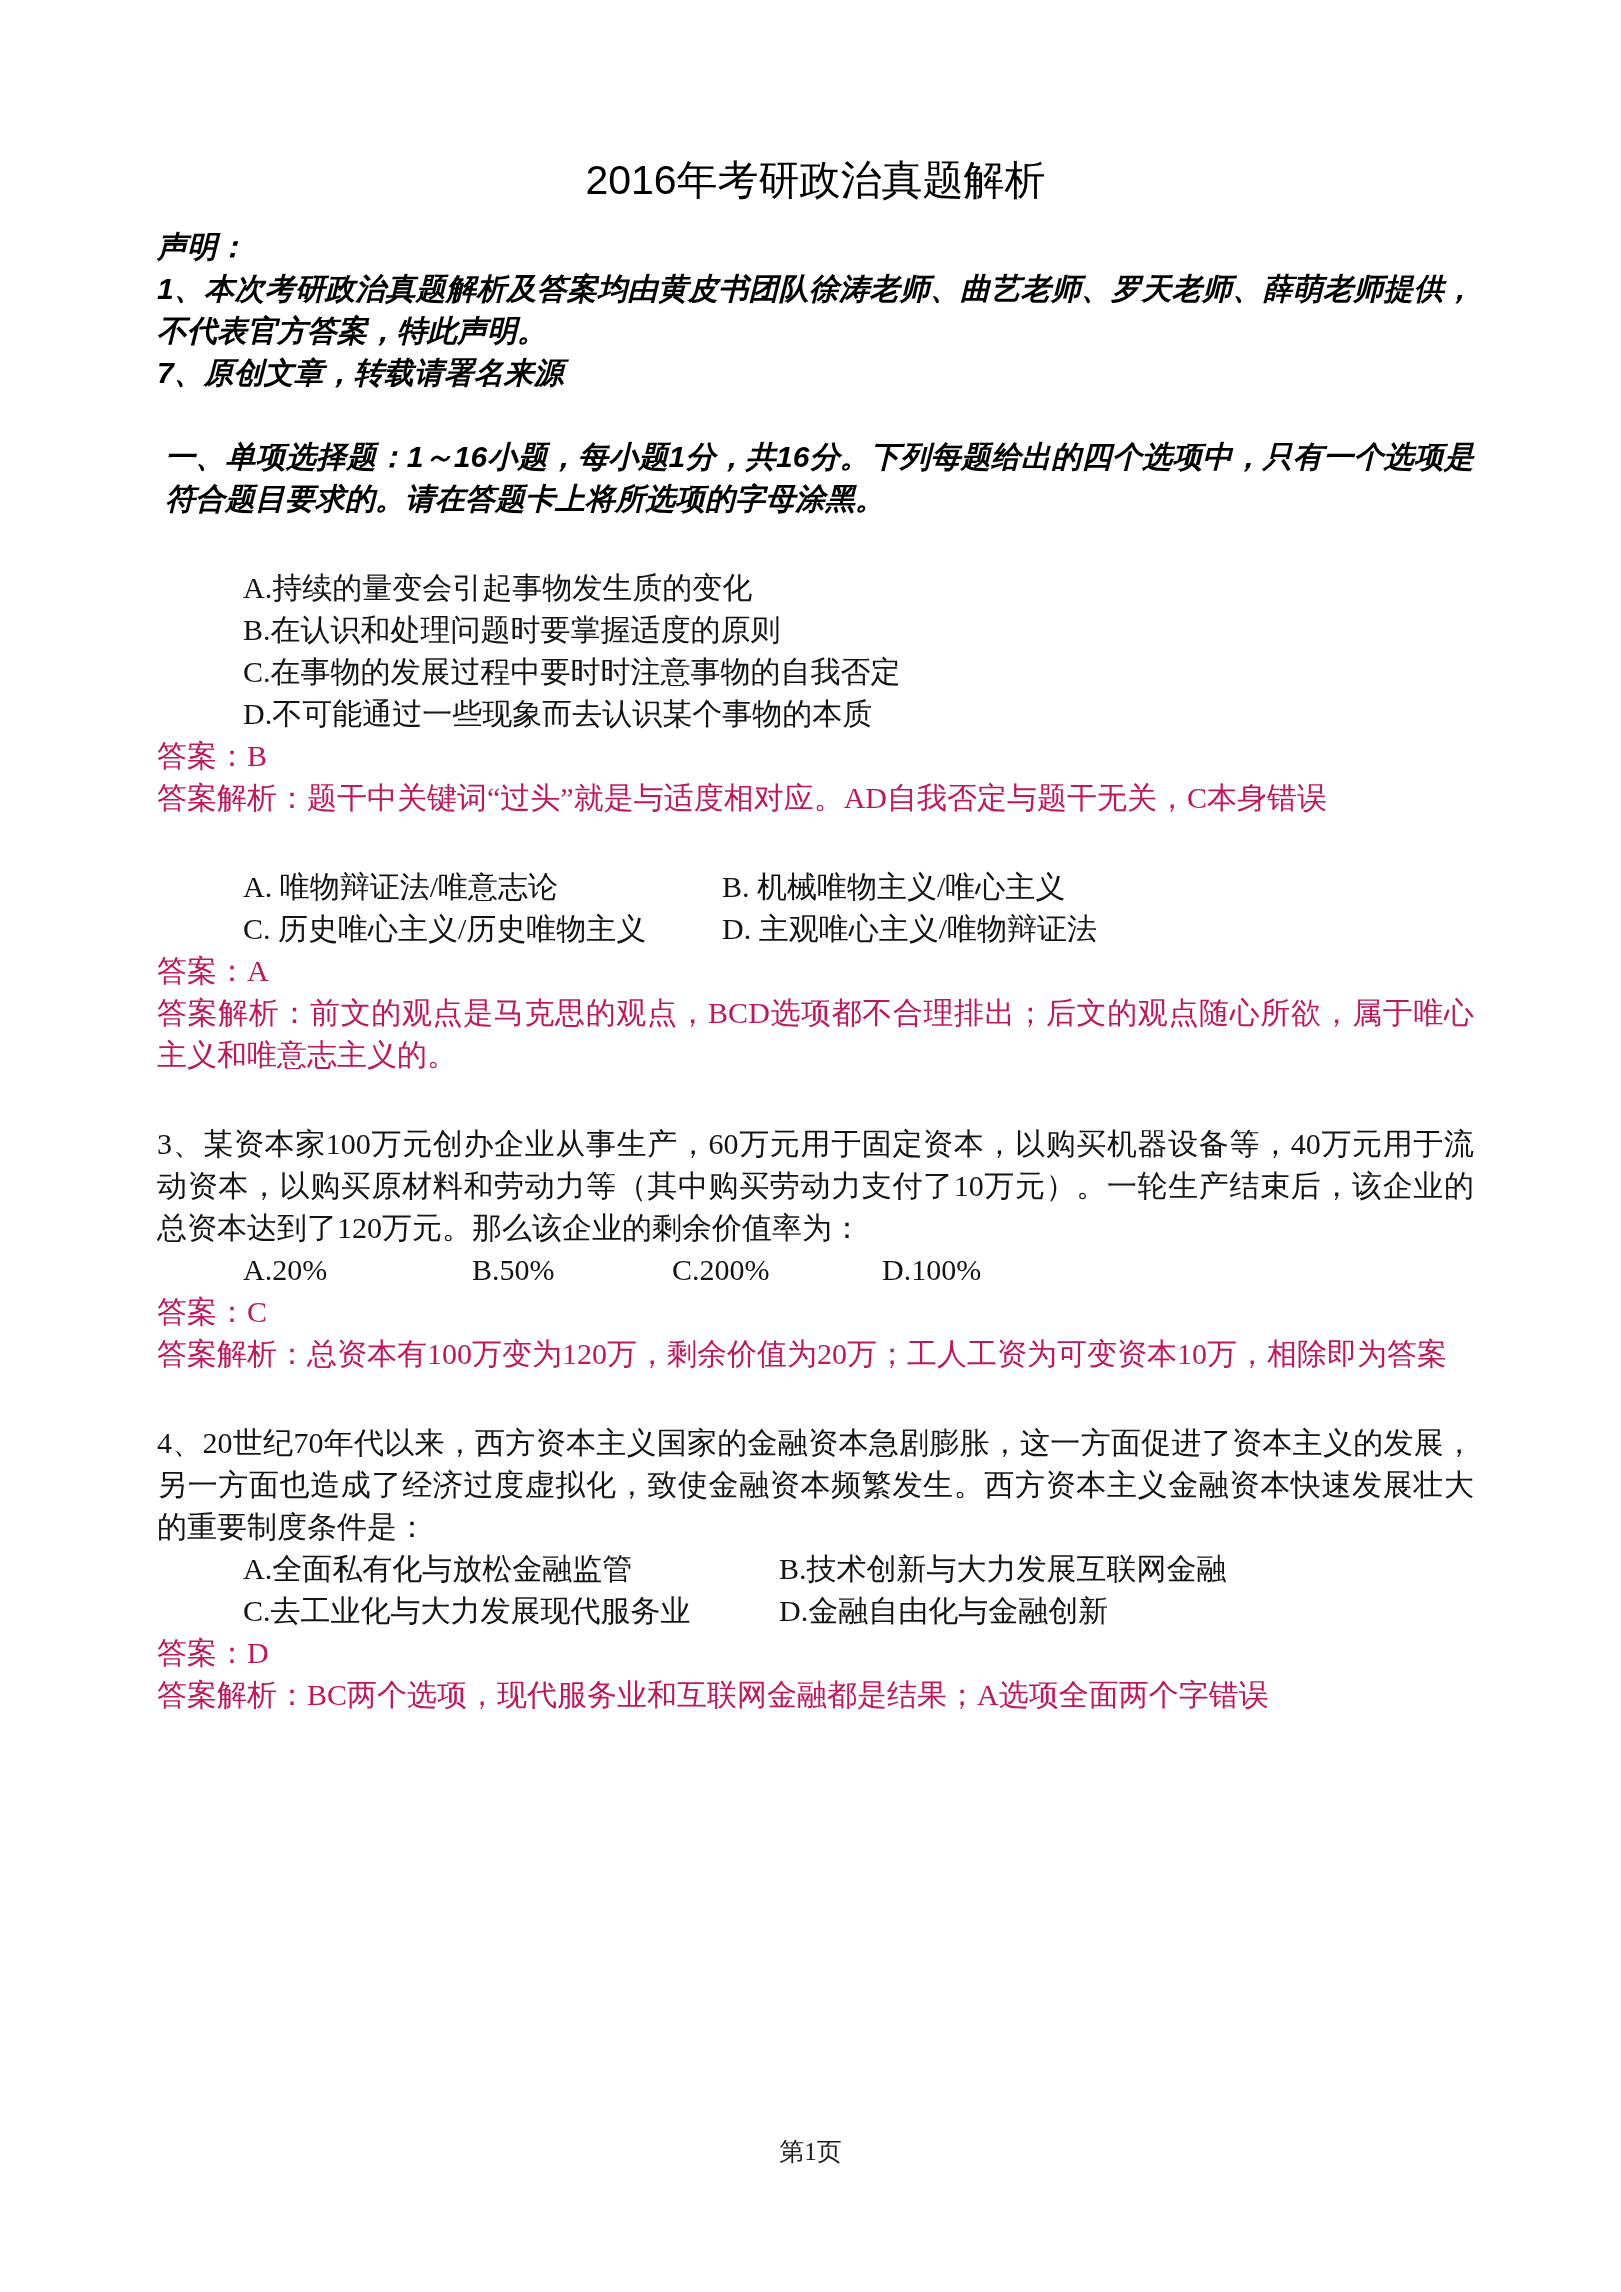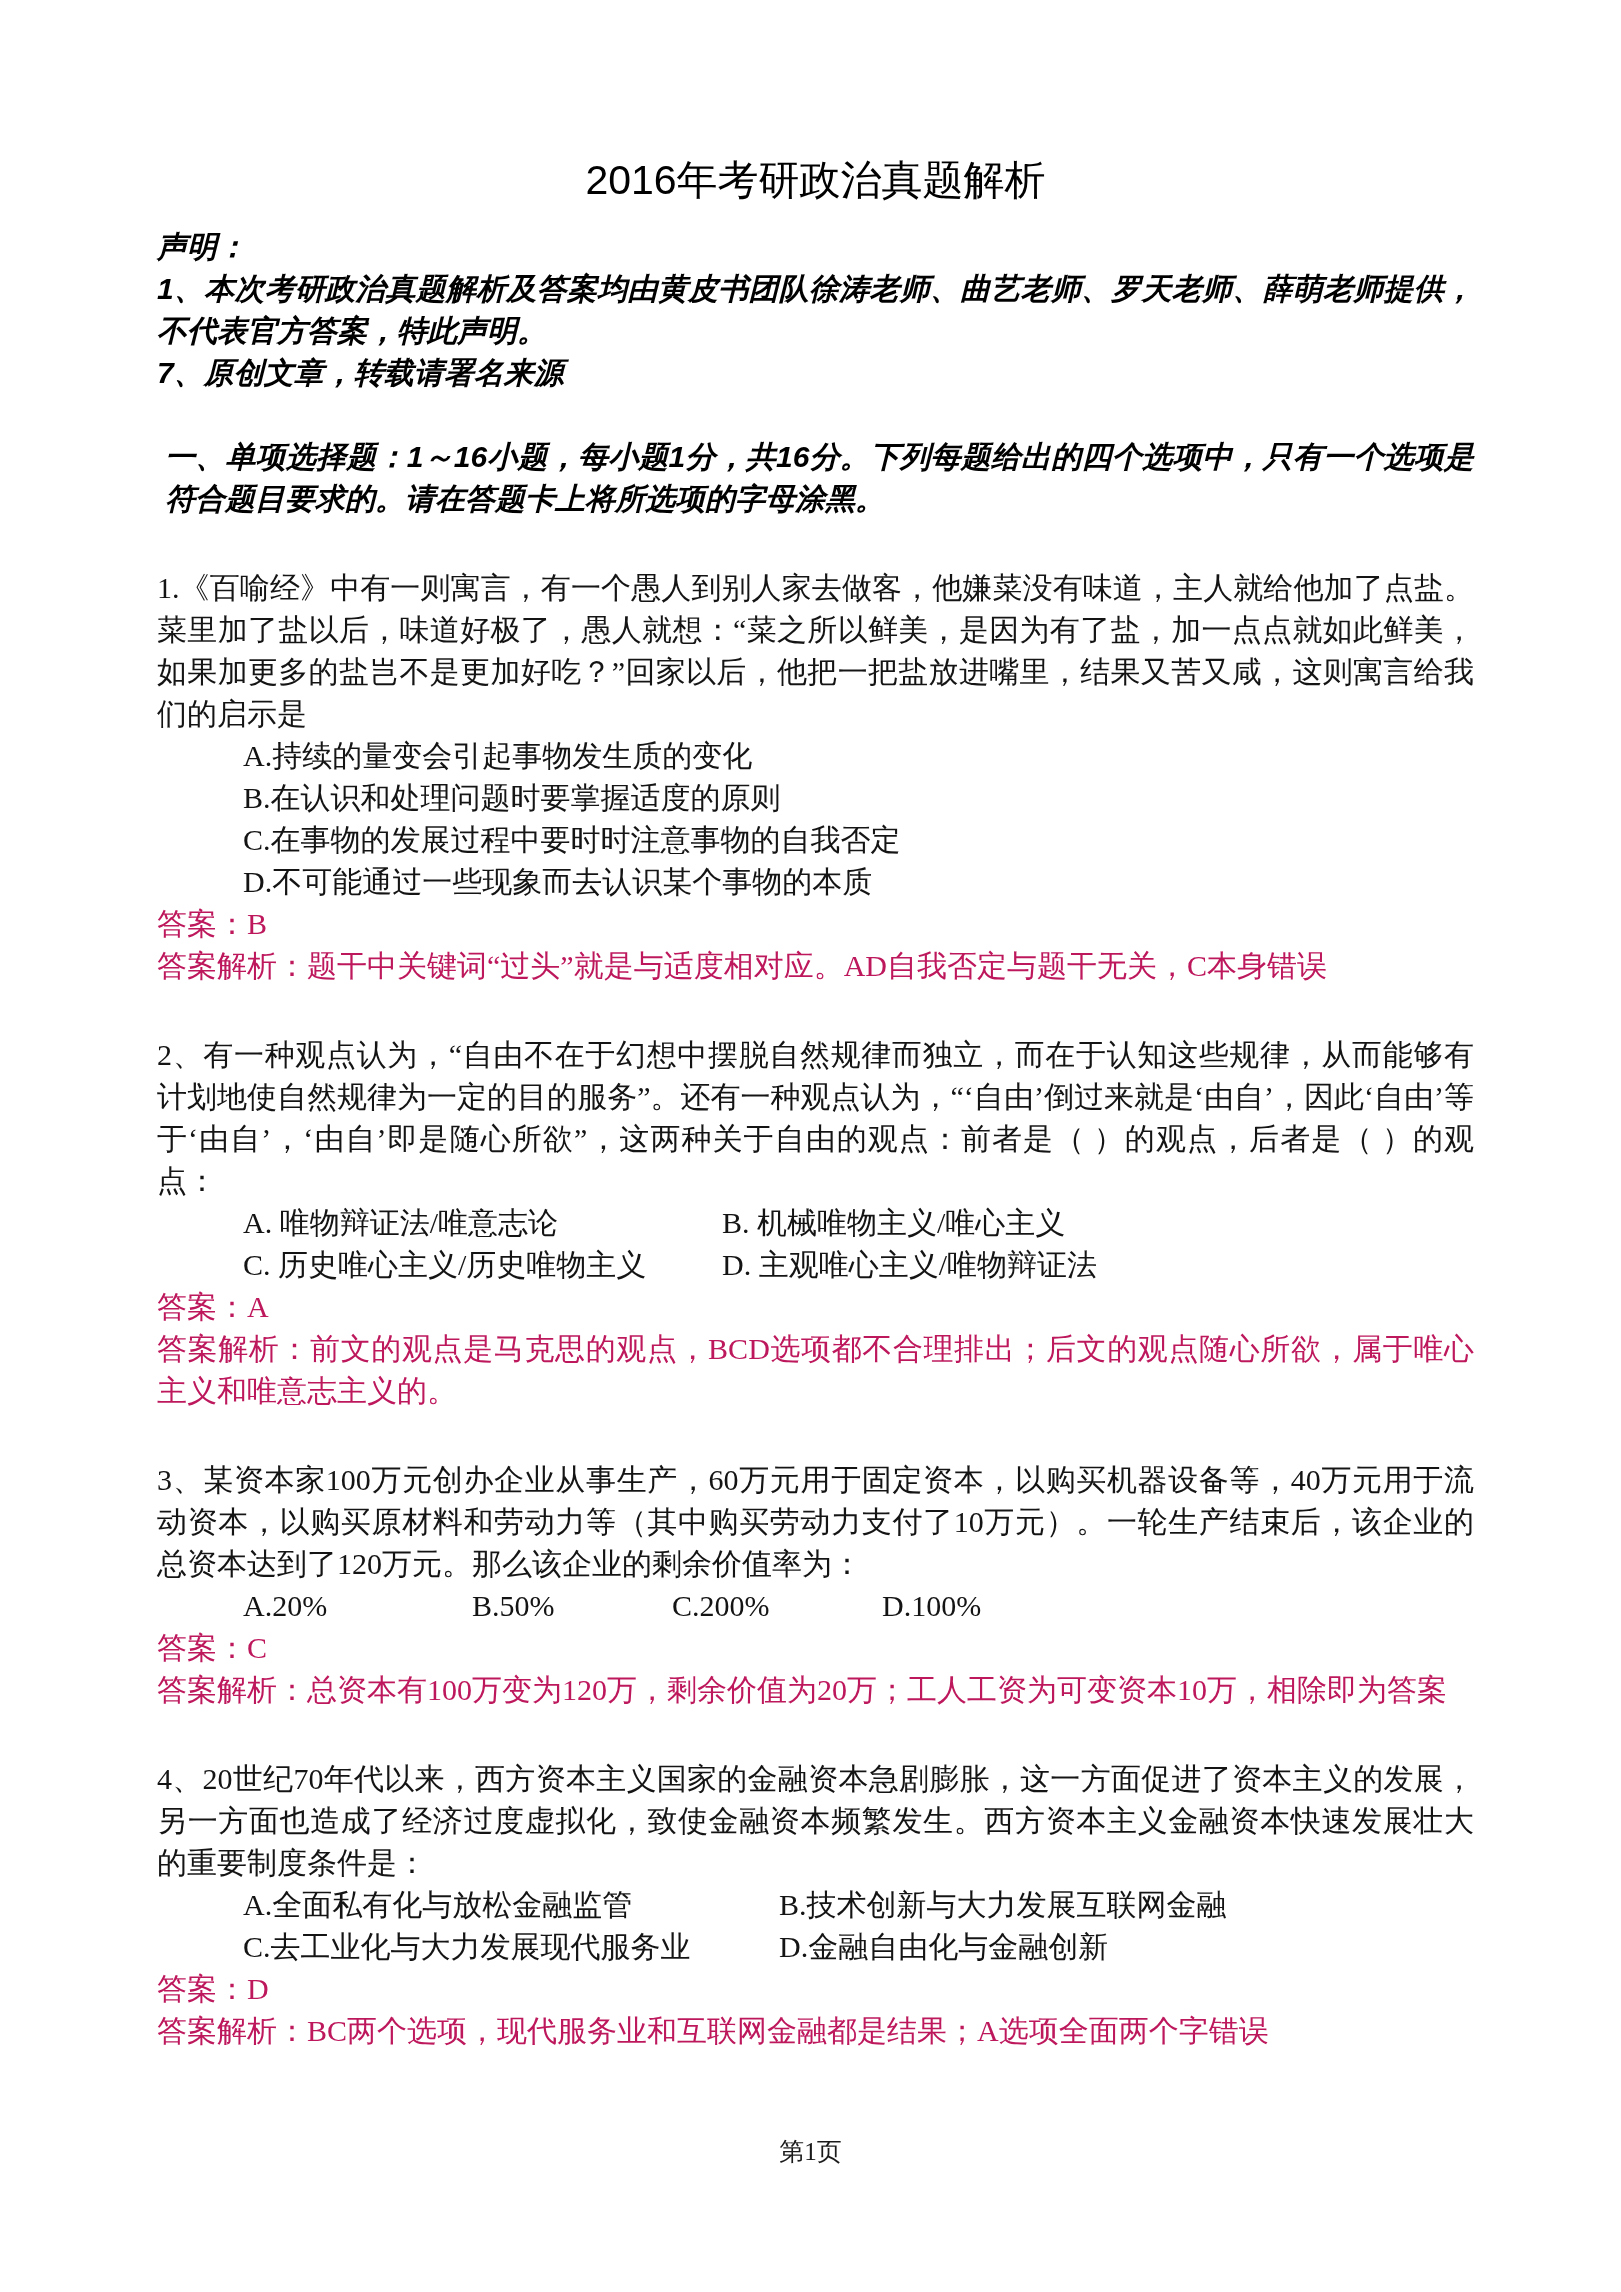--- a/index.html
+++ b/index.html
@@ -62,31 +62,29 @@
 
   <div class="decl bold-sans">
     <p>声明：</p>
     <p>1、本次考研政治真题解析及答案均由黄皮书团队徐涛老师、曲艺老师、罗天老师、薛萌老师提供，不代表官方答案，特此声明。</p>
     <p>7、原创文章，转载请署名来源</p>
   </div>
 
   <p class="section-heading bold-sans">一、单项选择题：1～16小题，每小题1分，共16分。下列每题给出的四个选项中，只有一个选项是符合题目要求的。请在答题卡上将所选项的字母涂黑。</p>
 
   <div class="question q1">
-    <p class="stem">1.《百喻经》中有一则寓言，有一个愚人到别人家去做客，他嫌菜没有味道，主人就给他加了点盐。菜里加了盐以后，味道好极了，愚人就想：“菜之所以鲜美，是因为有了盐，加一点点就如此鲜美，如果加更多的盐岂不是更加好吃？”回家以后，他把一把盐放进嘴里，结果又苦又咸，这则寓言给我们的启示是</p>
     <div class="opt-row"><span class="opt">A.持续的量变会引起事物发生质的变化</span></div>
     <div class="opt-row"><span class="opt">B.在认识和处理问题时要掌握适度的原则</span></div>
     <div class="opt-row"><span class="opt">C.在事物的发展过程中要时时注意事物的自我否定</span></div>
     <div class="opt-row"><span class="opt">D.不可能通过一些现象而去认识某个事物的本质</span></div>
     <p class="answer red">答案：B</p>
     <p class="analysis red">答案解析：题干中关键词“过头”就是与适度相对应。AD自我否定与题干无关，C本身错误</p>
   </div>
 
   <div class="question q2">
-    <p class="stem">2、有一种观点认为，“自由不在于幻想中摆脱自然规律而独立，而在于认知这些规律，从而能够有计划地使自然规律为一定的目的服务”。还有一种观点认为，“‘自由’倒过来就是‘由自’，因此‘自由’等于‘由自’，‘由自’即是随心所欲”，这两种关于自由的观点：前者是（ ）的观点，后者是（ ）的观点：</p>
     <div class="opt-row">
       <span class="opt col-a">A. 唯物辩证法/唯意志论</span><span class="opt">B. 机械唯物主义/唯心主义</span>
     </div>
     <div class="opt-row">
       <span class="opt col-a">C. 历史唯心主义/历史唯物主义</span><span class="opt">D. 主观唯心主义/唯物辩证法</span>
     </div>
     <p class="answer red">答案：A</p>
     <p class="analysis red">答案解析：前文的观点是马克思的观点，BCD选项都不合理排出；后文的观点随心所欲，属于唯心主义和唯意志主义的。</p>
   </div>
 

